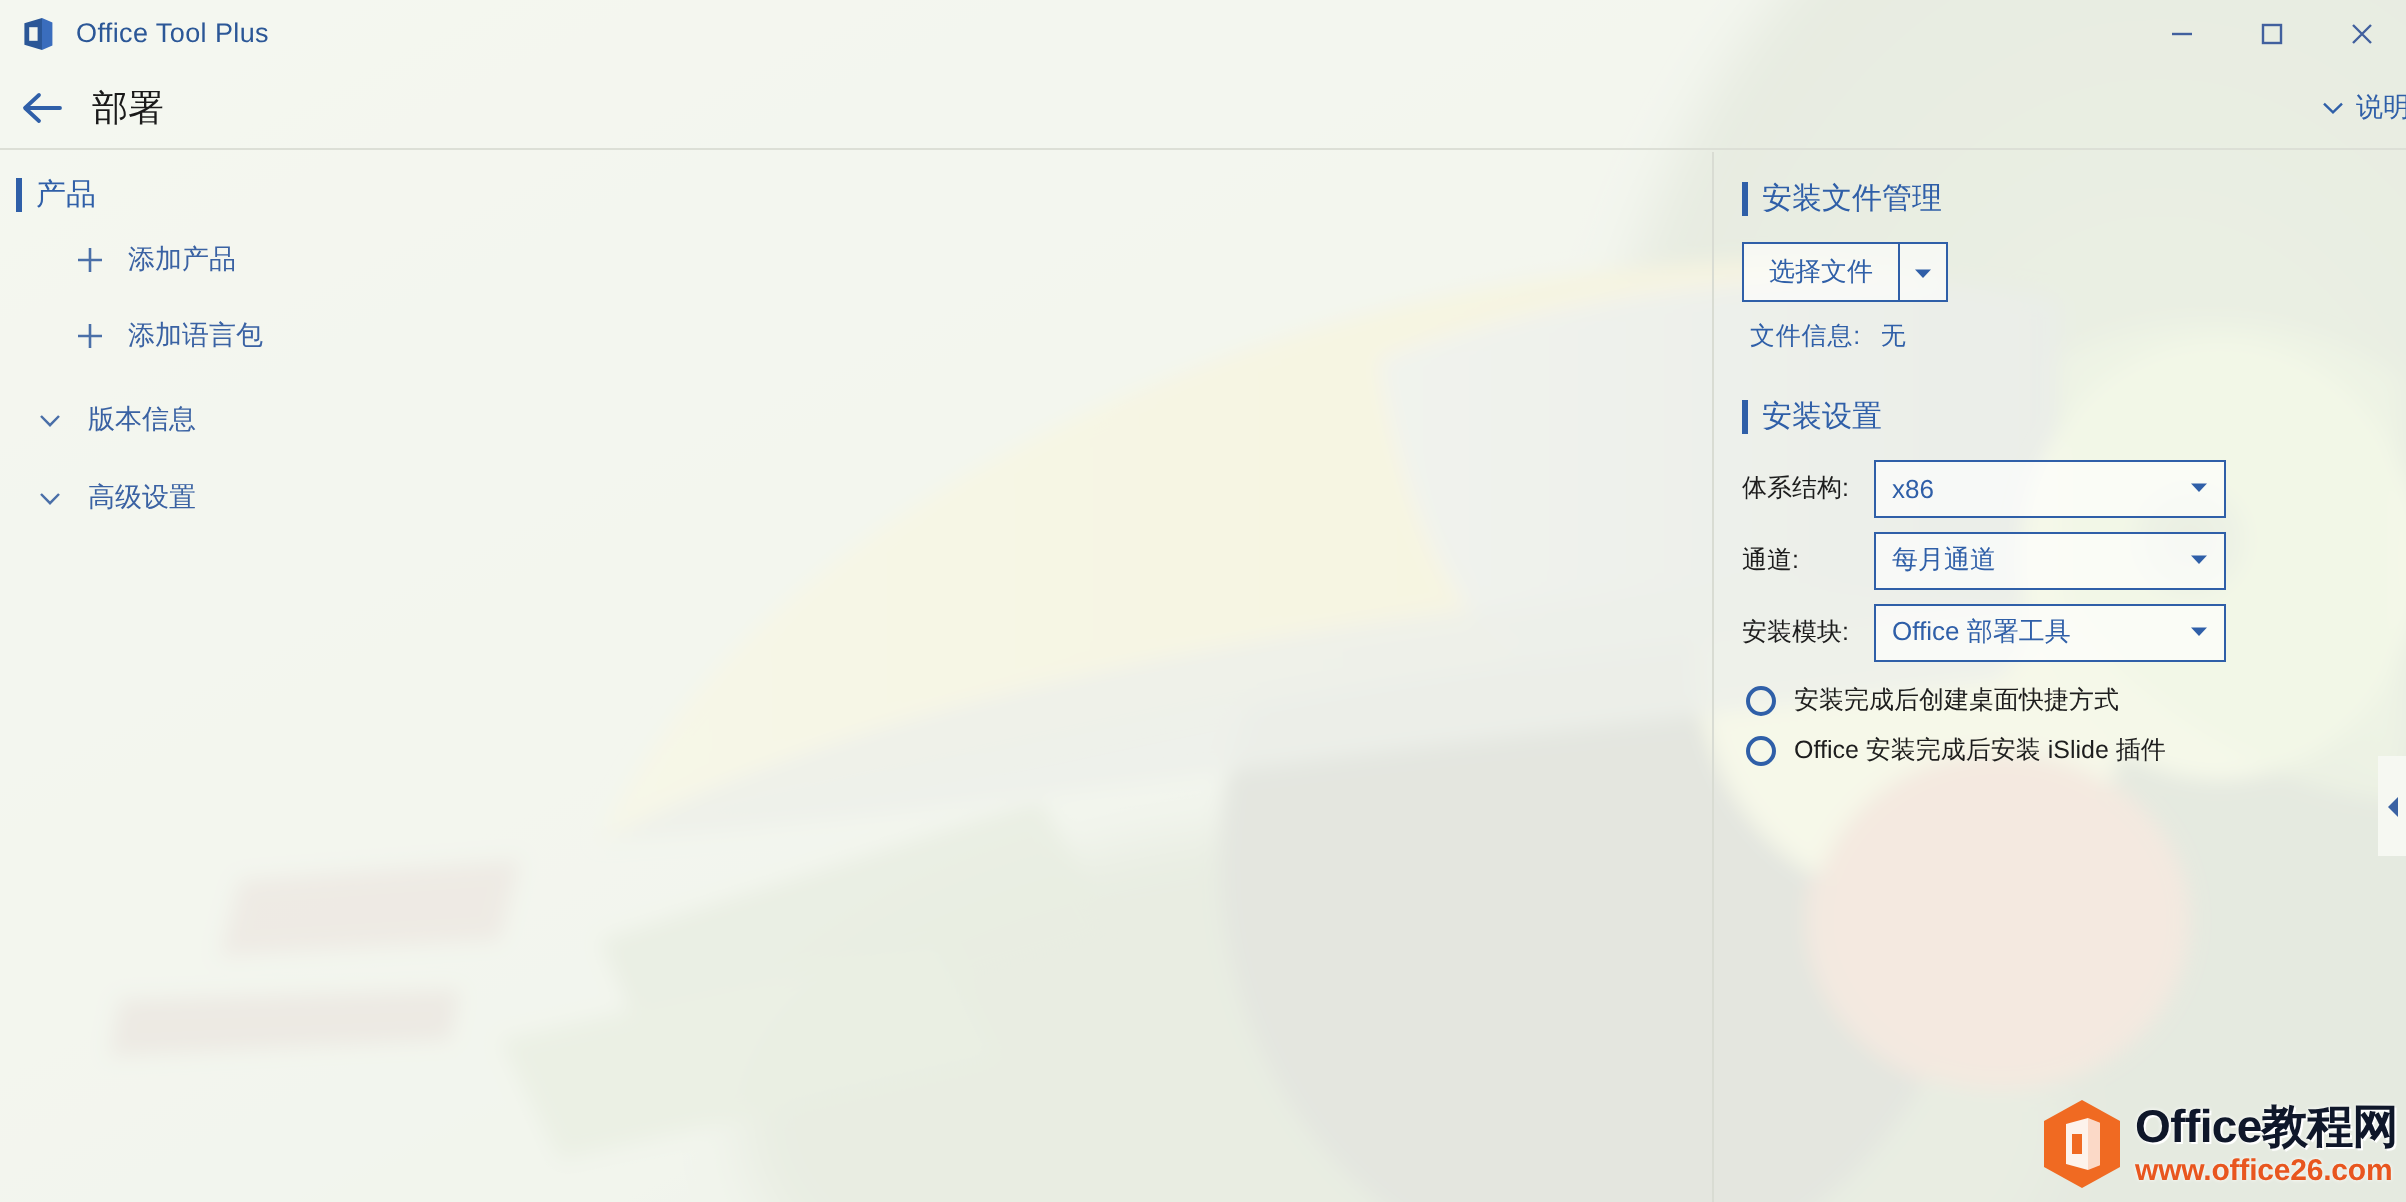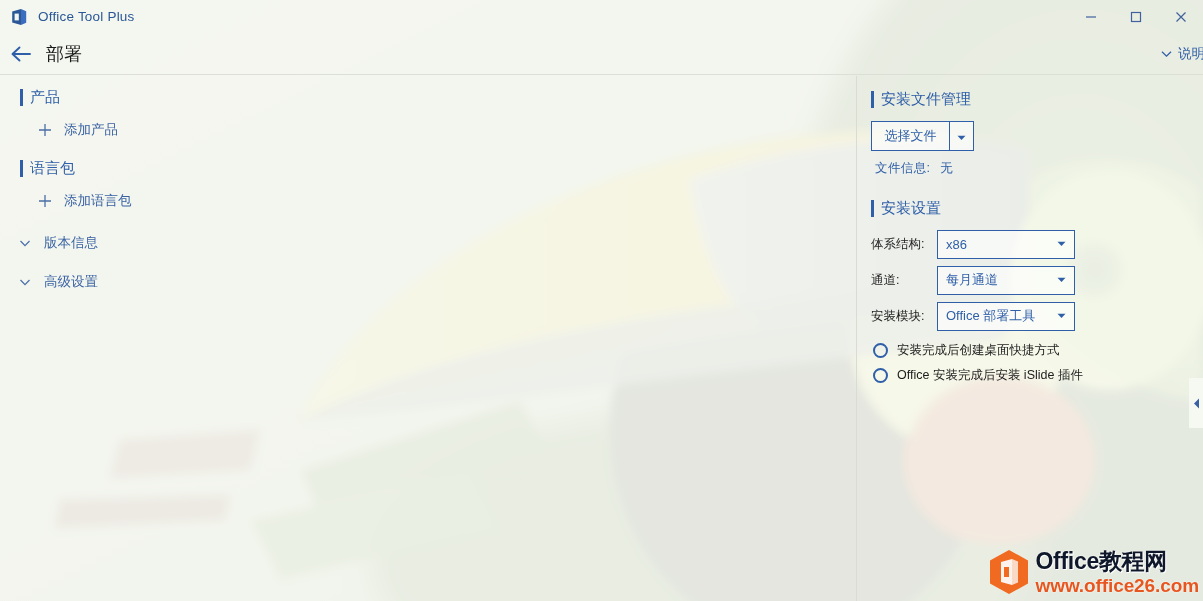--- a/index.html
+++ b/index.html
@@ -145,21 +145,21 @@
     color: #2f5fa8;
     font-size: 15px;
   }
   .section-head .accent {
     display: block;
     width: 3px;
     height: 17px;
     background: #2f5fa8;
     flex: none;
   }
-  .left-head { margin-left: 20px; }
+  .left-head { margin-left: 8px; }
   .right-head { margin-left: 14px; }
 
   
   .tree-row {
     display: flex;
     align-items: center;
     gap: 10px;
     height: 30px;
     color: #3a62a3;
     font-size: 13.5px;
@@ -216,21 +216,21 @@
     margin: 0 0 0 14px;
     height: 36px;
   }
   .form-row .f-label {
     width: 66px;
     font-size: 12.5px;
     color: #1d1d1d;
     flex: none;
   }
   .combo {
-    width: 138px;
+    width: 176px;
     height: 29px;
     border: 1px solid #2f5fa8;
     background: rgba(255,255,255,0.62);
     display: flex;
     align-items: center;
     padding: 0 6px 0 8px;
     cursor: pointer;
   }
   .combo .c-val {
     flex: 1;
@@ -294,21 +294,21 @@
   #wm-badge { width: 42px; height: 46px; flex: none; }
   #wm-text { display: flex; flex-direction: column; line-height: 1; }
   #wm-line1 {
     font-size: 23px;
     font-weight: bold;
     color: #0f172a;
     letter-spacing: -.3px;
     text-shadow: 0 0 2px #fff, 1px 1px 0 #fff;
   }
   #wm-line2 {
-    font-size: 19px;
+    font-size: 15px;
     font-weight: bold;
     color: #e8561f;
     margin-top: 3px;
     letter-spacing: -.1px;
     text-shadow: 0 0 2px #fff;
   }
 </style>
 </head>
 <body>
 
@@ -439,24 +439,20 @@
     </div>
     <div class="tree-row indent-1" style="margin-top:8px">
       <span class="glyph">
         <svg width="14" height="14" viewBox="0 0 14 14">
             <path d="M7 1 V13 M1 7 H13" stroke="#4a6fa8" stroke-width="1.3"></path>
           </svg>
       </span>
       <span>添加产品</span>
     </div>
 
-    <div class="section-head left-head" style="margin-top:14px">
-      <span class="accent"></span>
-      <span>语言包</span>
-    </div>
     <div class="tree-row indent-1" style="margin-top:8px">
       <span class="glyph">
         <svg width="14" height="14" viewBox="0 0 14 14">
             <path d="M7 1 V13 M1 7 H13" stroke="#4a6fa8" stroke-width="1.3"></path>
           </svg>
       </span>
       <span>添加语言包</span>
     </div>
 
     <div class="tree-row indent-0" style="margin-top:12px">

